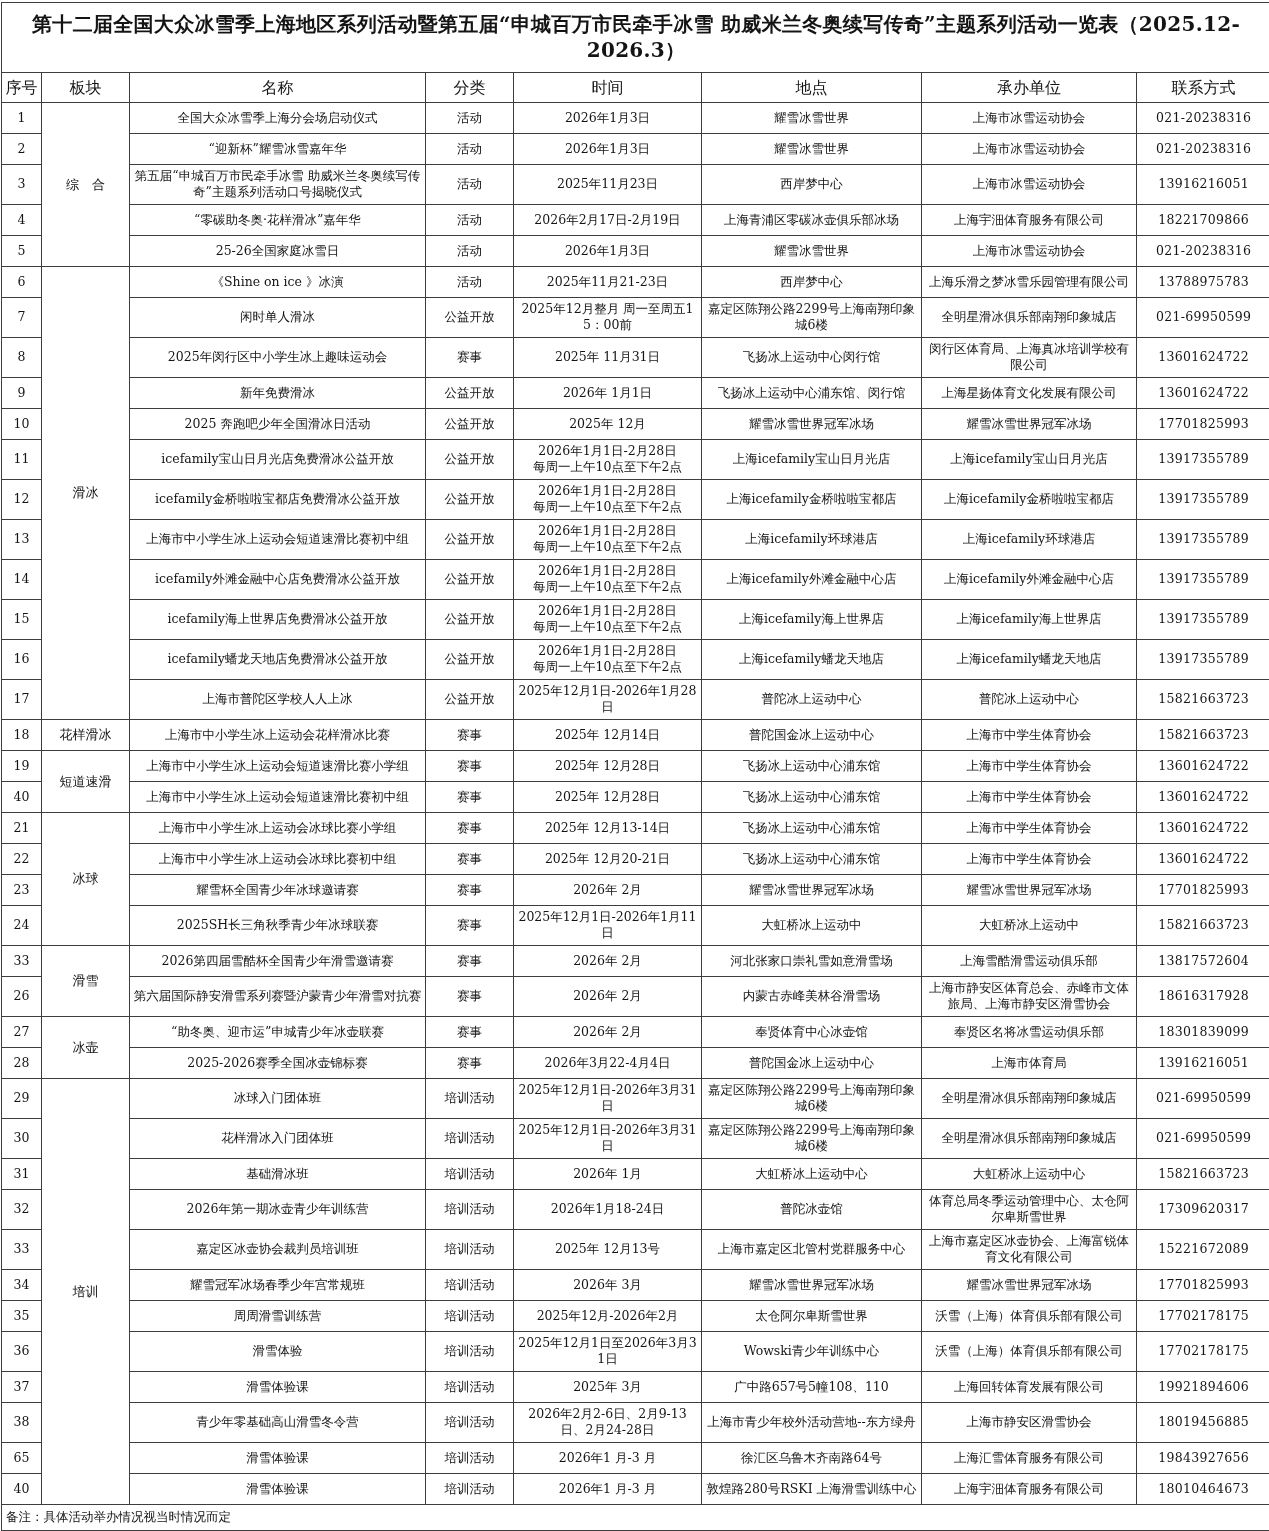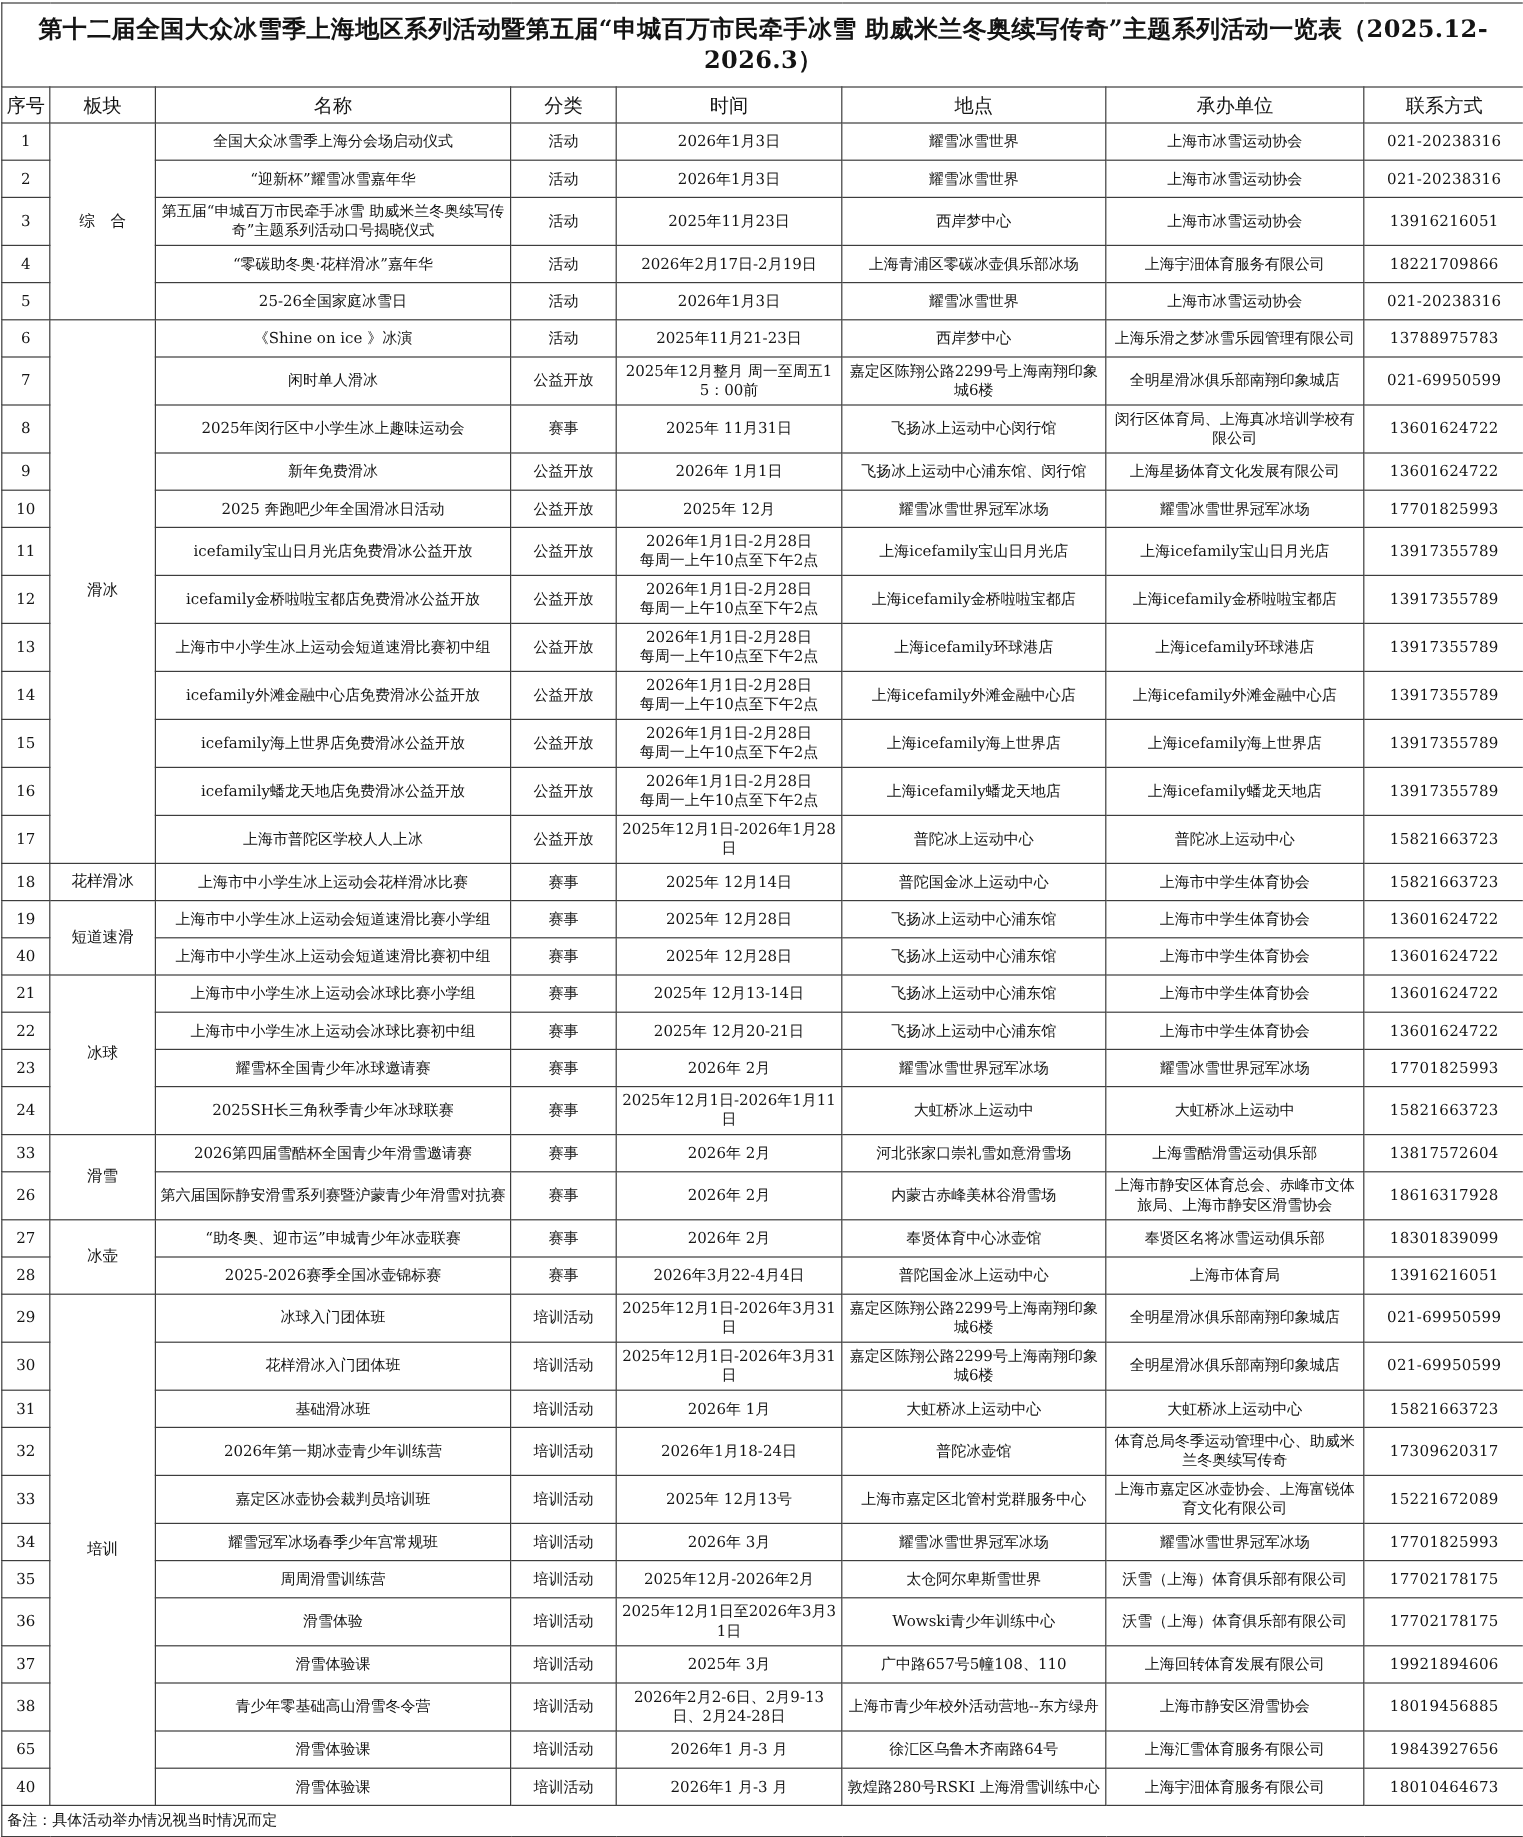--- a/index.html
+++ b/index.html
@@ -368,21 +368,21 @@
         <td>大虹桥冰上运动中心</td>
         <td>大虹桥冰上运动中心</td>
         <td class="cell-contact">15821663723</td>
       </tr>
       <tr>
         <td>32</td>
         <td>2026年第一期冰壶青少年训练营</td>
         <td>培训活动</td>
         <td class="cell-time">2026年1月18-24日</td>
         <td>普陀冰壶馆</td>
-        <td>体育总局冬季运动管理中心、助威米兰冬奥续写传奇</td>
+        <td>体育总局冬季运动管理中心、太仓阿尔卑斯雪世界</td>
         <td class="cell-contact">17309620317</td>
       </tr>
       <tr>
         <td>33</td>
         <td>嘉定区冰壶协会裁判员培训班</td>
         <td>培训活动</td>
         <td class="cell-time">2025年 12月13号</td>
         <td>上海市嘉定区北管村党群服务中心</td>
         <td>上海市嘉定区冰壶协会、上海富锐体育文化有限公司</td>
         <td class="cell-contact">15221672089</td>

